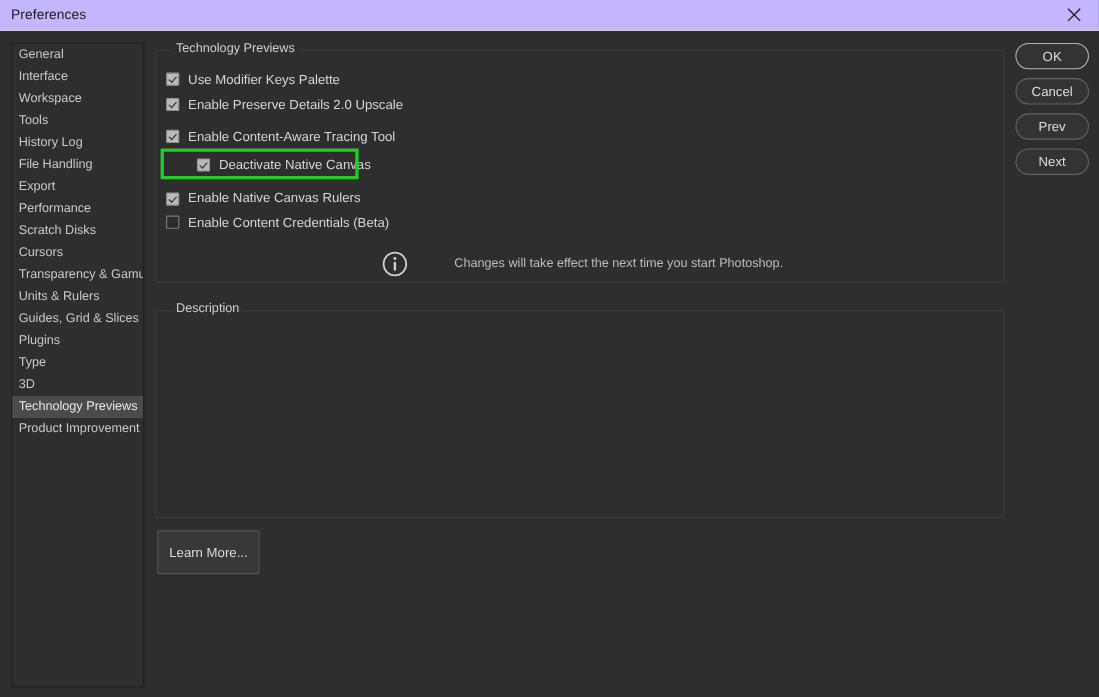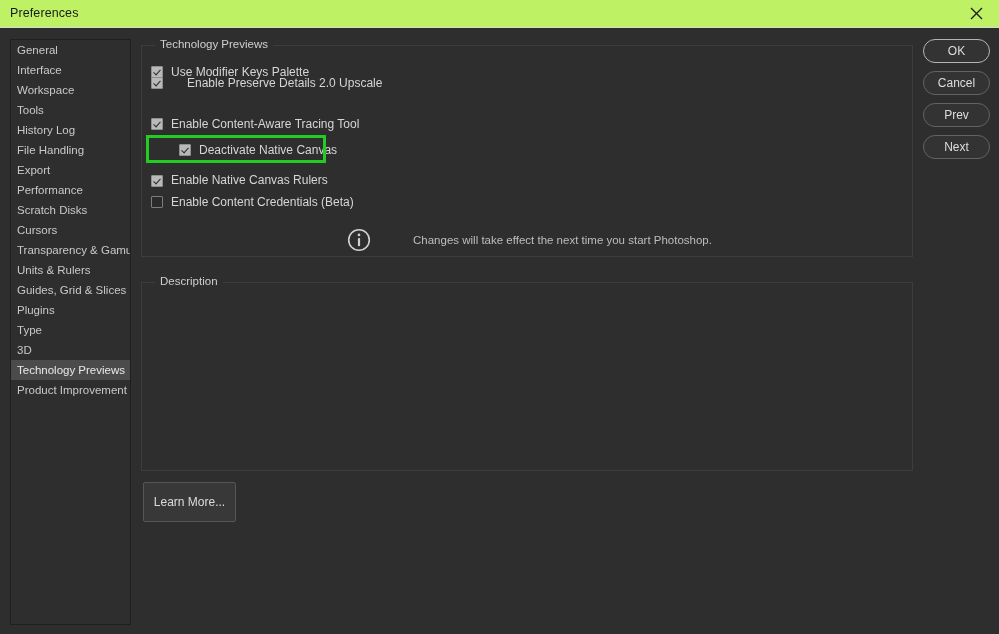--- a/index.html
+++ b/index.html
@@ -18,21 +18,21 @@
     width: 999px;
     height: 634px;
     background: #2e2e2e;
   }
 
   
   #titlebar {
     position: absolute;
     left: 0; top: 0;
     width: 999px; height: 27px;
-    background: #bef264;
+    background: #c4b5fd;
     border-bottom: 1px solid #d8d8d8;
   }
   #title-text {
     position: absolute;
     left: 10px; top: 6px;
     font-size: 12.5px;
     color: #1a1a1a;
     letter-spacing: .1px;
   }
   #close-btn {
@@ -240,21 +240,21 @@
       <div class="side-item">Product Improvement</div>
     </div>
 
   <div id="tech-group" class="groupbox">
     <div class="group-title">Technology Previews</div>
     <div id="cb-container">
         <div class="cb-row" style="top: 15px;">
           <span class="cbox on"></span>
           <span class="cb-label">Use Modifier Keys Palette</span>
         </div>
-        <div class="cb-row" style="top: 26px; gap: 16px;">
+        <div class="cb-row" style="top: 38px;">
           <span class="cbox on"></span>
           <span class="cb-label">Enable Preserve Details 2.0 Upscale</span>
         </div>
         <div class="cb-row" style="top: 67px;">
           <span class="cbox on"></span>
           <span class="cb-label">Enable Content-Aware Tracing Tool</span>
         </div>
         <div class="cb-row" style="top: 93px; padding-left: 28px;">
           <span class="cbox on"></span>
           <span class="cb-label">Deactivate Native Canvas</span>

